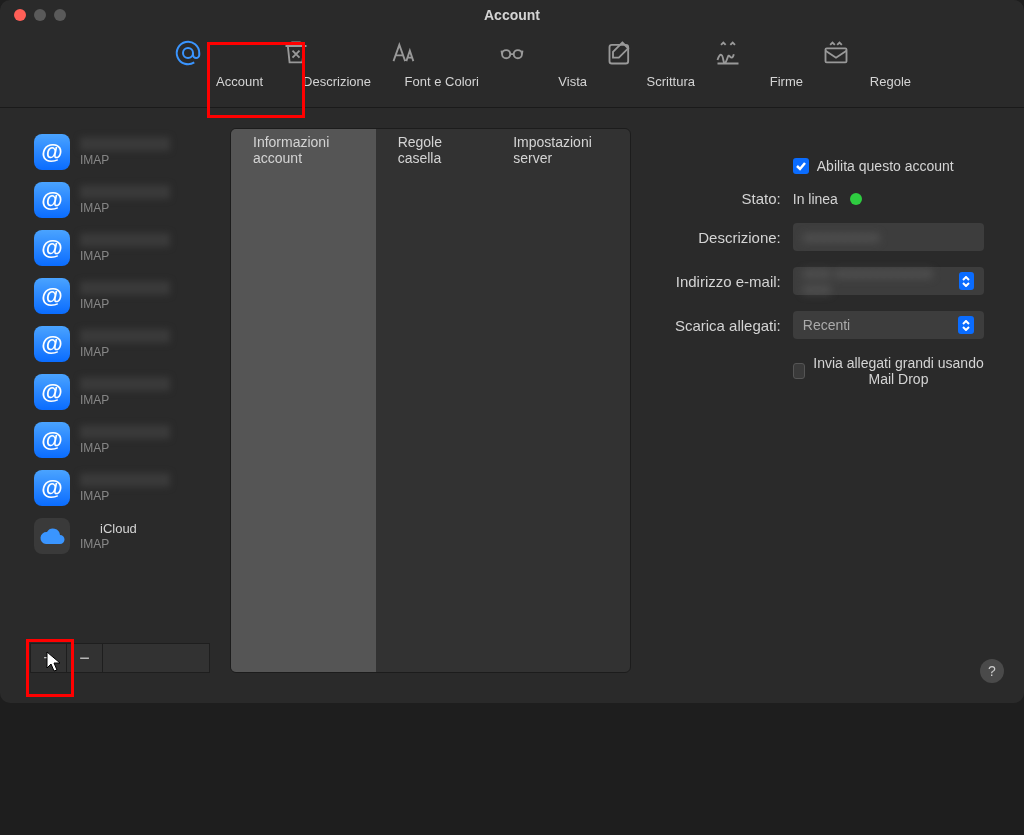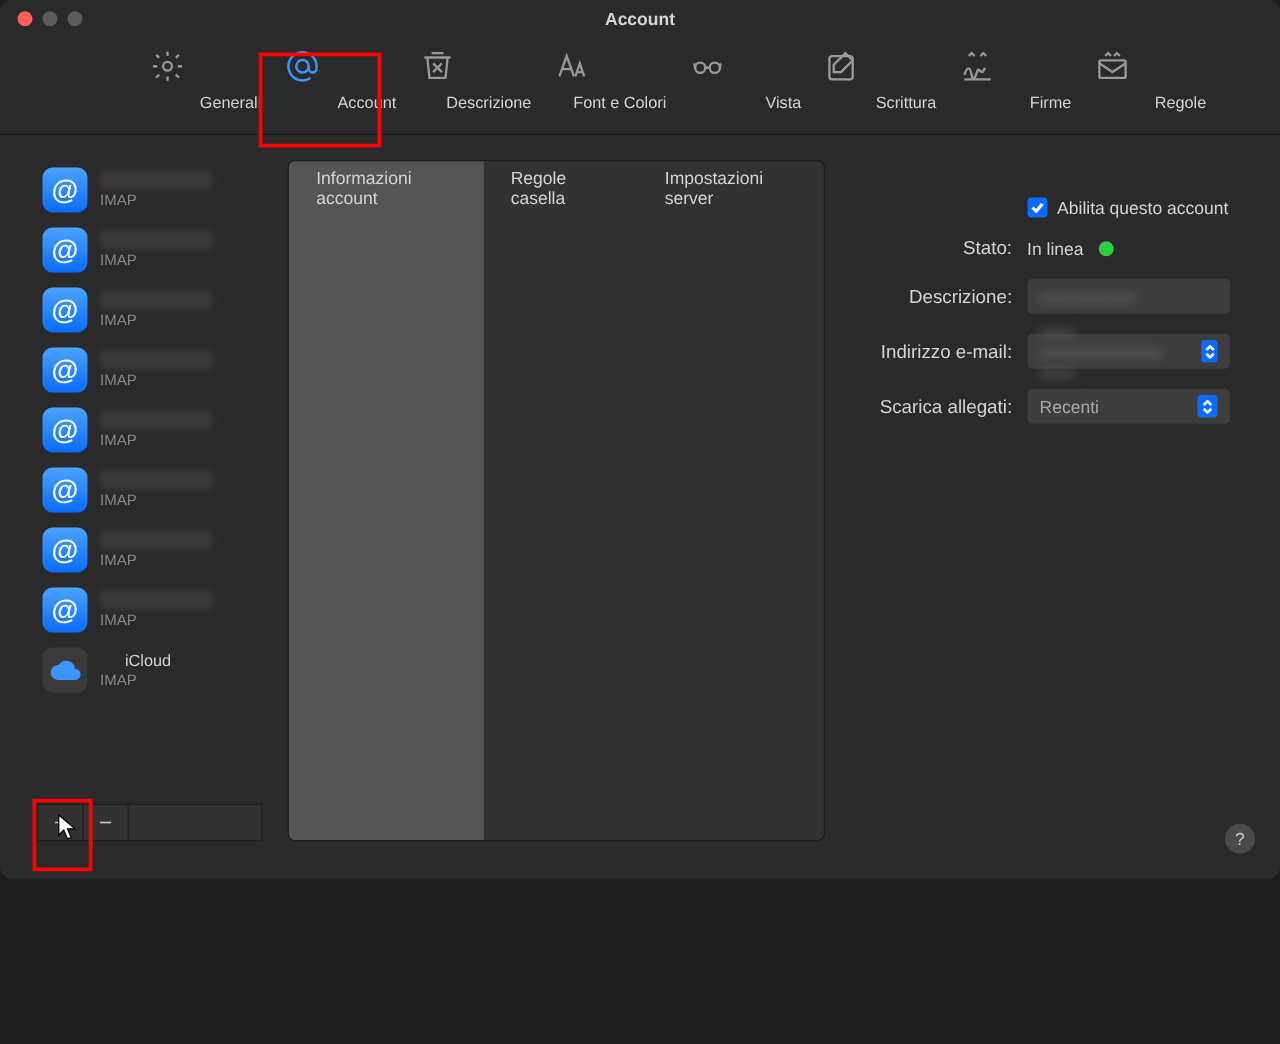--- a/index.html
+++ b/index.html
@@ -62,29 +62,20 @@
   <div class="titlebar">
     <div class="traffic">
       <div class="dot close"></div>
       <div class="dot min"></div>
       <div class="dot max"></div>
     </div>
     <div class="title">Account</div>
   </div>
 
   <div class="toolbar">
-    <div class="tool">
-      <div class="ico">
-          <svg width="28" height="28" viewBox="0 0 24 24">
-            <circle cx="12" cy="12" r="3"></circle>
-            <path d="M12 2v3M12 19v3M4.2 4.2l2.1 2.1M17.7 17.7l2.1 2.1M2 12h3M19 12h3M4.2 19.8l2.1-2.1M17.7 6.3l2.1-2.1"></path>
-          </svg>
-        </div>
-      <span class="lbl">Generali</span>
-    </div>
     <div class="tool active">
       <div class="ico">
           <svg width="30" height="30" viewBox="0 0 24 24">
             <circle cx="12" cy="12" r="4"></circle>
             <path d="M16 12v1.5a2.5 2.5 0 0 0 5 0V12a9 9 0 1 0-4 7.5"></path>
           </svg>
         </div>
       <span class="lbl">Account</span>
     </div>
     <div class="tool">
@@ -275,18 +266,25 @@
             <div class="dd-arrows">
                 <svg width="8" height="5" viewBox="0 0 8 5">
                   <path d="M1 4l3-3 3 3"></path>
                 </svg>
                 <svg width="8" height="5" viewBox="0 0 8 5">
                   <path d="M1 1l3 3 3-3"></path>
                 </svg>
               </div>
           </div>
         </div>
+        <div class="row">
+          <div class="lbl"></div>
+          <div class="val">
+            <div class="check off"></div>
+            <span>Invia allegati grandi usando Mail Drop</span>
+          </div>
+        </div>
       </div>
     </div>
   </div>
 
   <div class="help">?</div>
 </div>
 
 </body></html>

